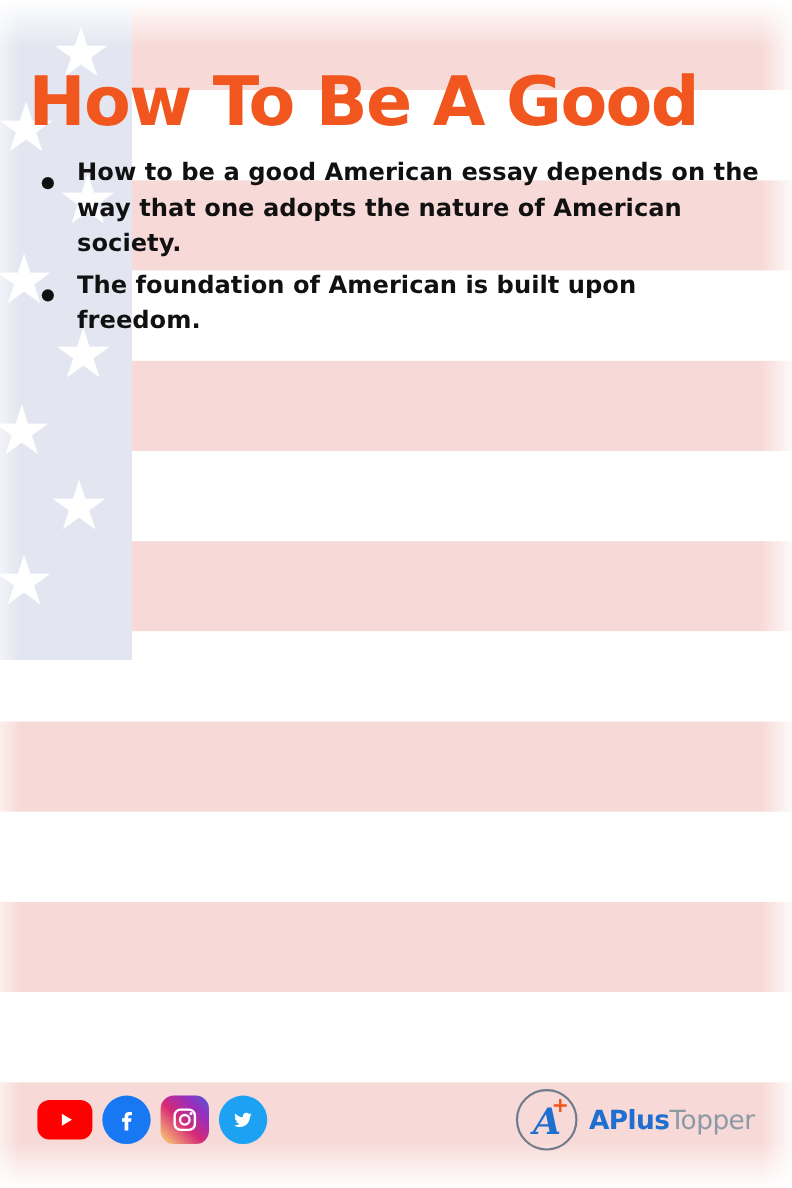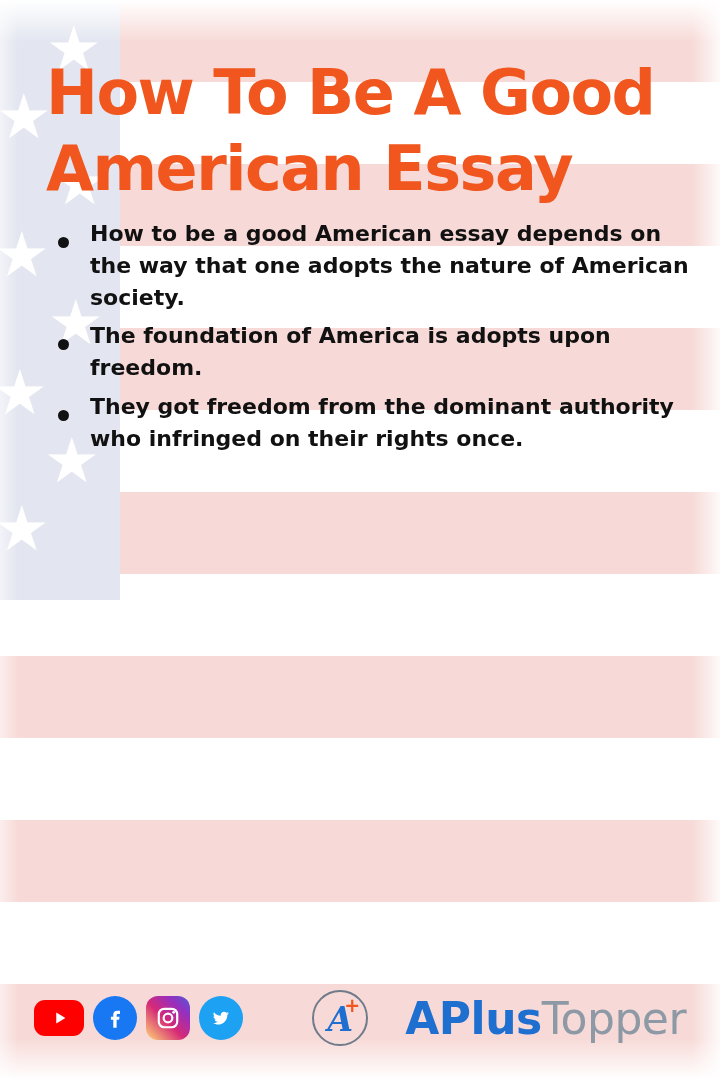--- a/index.html
+++ b/index.html
@@ -66,21 +66,21 @@
       linear-gradient(to bottom, rgba(255,255,255,1) 0px, rgba(255,255,255,0) 42px),
       linear-gradient(to top, rgba(255,255,255,1) 0px, rgba(255,255,255,0) 42px),
       linear-gradient(to right, rgba(255,255,255,0.55) 0px, rgba(255,255,255,0) 18px),
       linear-gradient(to left, rgba(255,255,255,0.85) 0px, rgba(255,255,255,0) 28px);
   }
 
   
   .content {
     position: relative;
     z-index: 3;
-    padding: 62px 30px 0 42px;
+    padding: 62px 30px 0 22px;
     box-sizing: border-box;
     height: 888px;
   }
 
   .title {
     color: #f0561d;
     font-family: "DejaVu Sans", sans-serif;
     font-weight: bold;
     font-size: 62px;
     line-height: 1.0;
@@ -190,24 +190,23 @@
     top: 4px;
     right: 6px;
     color: #f0561d;
     font-size: 19px;
     font-weight: bold;
     font-family: "DejaVu Sans", sans-serif;
     line-height: 1;
   }
   .brand-text {
     font-family: "DejaVu Sans", sans-serif;
-    font-size: 44px;
+    font-size: 24px;
     letter-spacing: -0.5px;
     white-space: nowrap;
-    margin-left: 27px;
   }
   .brand-text .aplus {
     color: #1f6fd0;
     font-weight: bold;
   }
   .brand-text .topper {
     color: #8e99a6;
     font-weight: normal;
   }
 </style>
@@ -241,27 +240,25 @@
     <div class="star" style="left:-8px;  top:362px;">★</div>
     <div class="star" style="left:44px;  top:430px;">★</div>
     <div class="star" style="left:-6px;  top:498px;">★</div>
   </div>
 
   <div class="edge-fade"></div>
 
   <div class="content">
     <h1 class="title">
       <span class="line1">How To Be A Good</span>
-      <span class="line2">American Essay</span>
     </h1>
 
     <ul class="points">
       <li>How to be a good American essay depends on the way that one adopts the nature of American society.</li>
-      <li>The foundation of America is adopts upon freedom.</li>
-      <li>They got freedom from the dominant authority who infringed on their rights once.</li>
+      <li>The foundation of American is built upon freedom.</li>
     </ul>
   </div>
 
   <div class="footer">
     <div class="socials">
 
       <a class="social youtube">
         <svg width="22" height="22" viewBox="0 0 24 24" aria-hidden="true">
           <polygon points="9,6 19,12 9,18" fill="#ffffff"></polygon>
         </svg>

